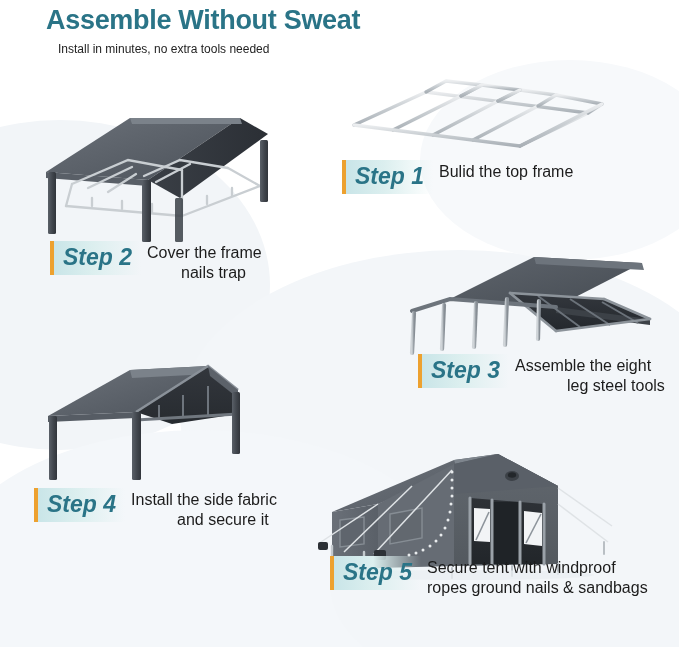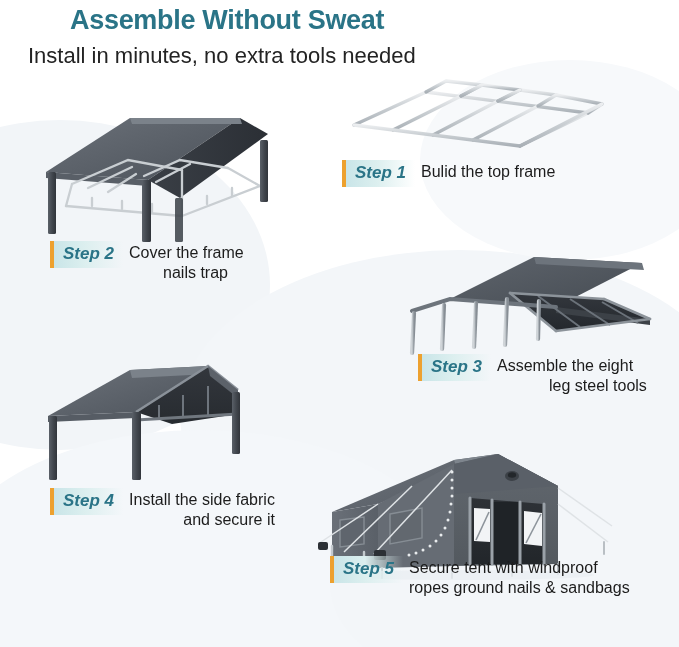--- a/index.html
+++ b/index.html
@@ -36,31 +36,31 @@
 
   
   #header {
     position: absolute;
     left: 0; top: 0;
     width: 679px;
     z-index: 5;
   }
   #page-title {
     margin: 0;
-    padding: 4px 0 0 70px;
+    padding: 4px 0 0 46px;
     font-size: 27px;
     font-weight: bold;
     color: #2a7487;
     letter-spacing: -0.3px;
     line-height: 1.25;
   }
   #page-subtitle {
     margin: 0;
-    padding: 4px 0 0 28px;
-    font-size: 22px;
+    padding: 4px 0 0 58px;
+    font-size: 12px;
     font-weight: normal;
     color: #232323;
     line-height: 1.25;
   }
 
   
   .step-block {
     position: absolute;
     z-index: 4;
   }
@@ -76,21 +76,21 @@
     line-height: 1.28;
   }
   .step-badge {
     position: relative;
     flex: 0 0 auto;
     display: inline-flex;
     align-items: center;
     padding: 2px 9px 3px 9px;
     background: linear-gradient(to right, #c9e5e8 0%, #dcefef 45%, rgba(234,246,246,0) 100%);
     border-left: 4px solid #eda12f;
-    font-size: 17px;
+    font-size: 23px;
     font-weight: bold;
     font-style: italic;
     color: #2a7487;
     white-space: nowrap;
   }
   .step-text {
     padding-left: 6px;
     padding-top: 2px;
   }
   .step-text .line2 {
@@ -346,21 +346,21 @@
       <path d="M136 64 L136 122"></path>
       <path d="M170 62 L170 122"></path>
     </g>
 
     <rect x="17" y="58" width="8" height="64" rx="1.5" fill="url(#post4)"></rect>
     <rect x="100" y="54" width="9" height="68" rx="1.5" fill="url(#post4)"></rect>
     <rect x="200" y="34" width="8" height="62" rx="1.5" fill="url(#post4)"></rect>
   </svg>
 </div>
 
-<div class="step-block indent-4" style="left:50px; top:488px; width:300px;text-align:right;">
+<div class="step-block indent-4" style="left:34px; top:488px; width:300px;">
   <div class="step-caption">
     <span class="step-badge">Step 4</span>
     <span class="step-text">
       <span class="line1">Install the side fabric</span>
       <span class="line2">and secure it</span>
     </span>
   </div>
 </div>
 
 <div class="step-art" style="left:312px; top:442px; width:360px; height:140px;">

